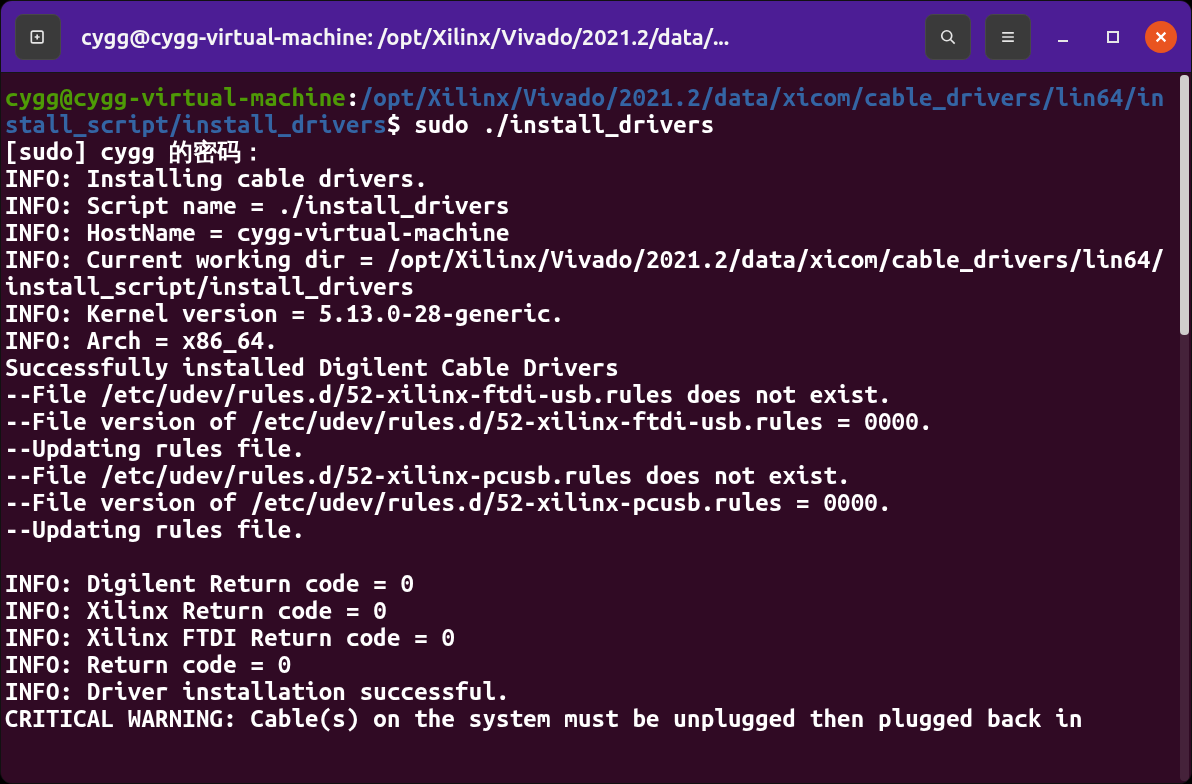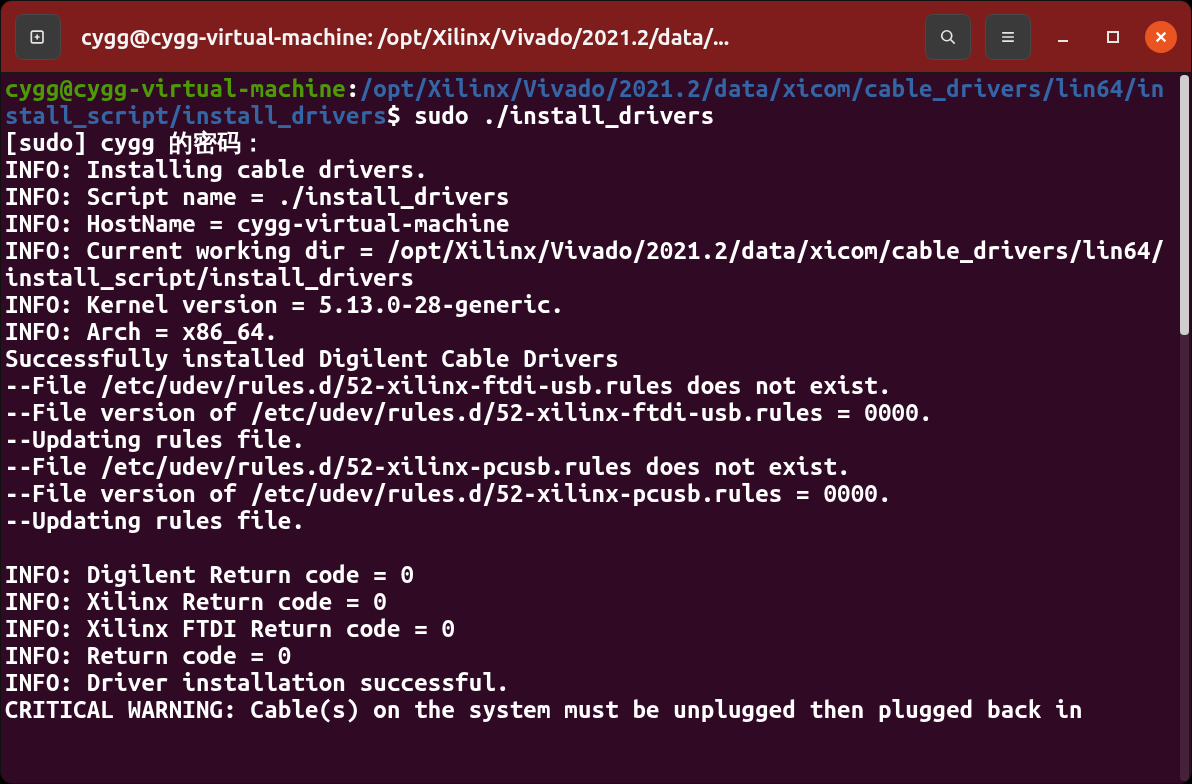--- a/index.html
+++ b/index.html
@@ -15,21 +15,21 @@
     height: 784px;
     background: #300a24;
     border-radius: 12px;
     overflow: hidden;
     display: flex;
     flex-direction: column;
     border: 1px solid #111;
   }
   .titlebar {
     height: 72px;
-    background: #7f1d1d;
+    background: #4c1d95;
     display: flex;
     align-items: center;
     padding: 0 14px;
     gap: 14px;
     flex-shrink: 0;
     border-bottom: 1px solid #161616;
   }
   .tb-btn {
     width: 46px;
     height: 46px;
@@ -81,20 +81,21 @@
   .term {
     flex: 1;
     padding: 2px 4px 0 4px;
     color: #ffffff;
     font-size: 24px;
     line-height: 27px;
     white-space: pre-wrap;
     word-break: break-all;
     font-weight: 600;
     letter-spacing: 0.2px;
+    margin-top: 9px;
   }
   .scrollbar {
     width: 14px;
     background: transparent;
     position: relative;
   }
   .scrollbar .track {
     position: absolute;
     right: 2px;
     top: 2px;

